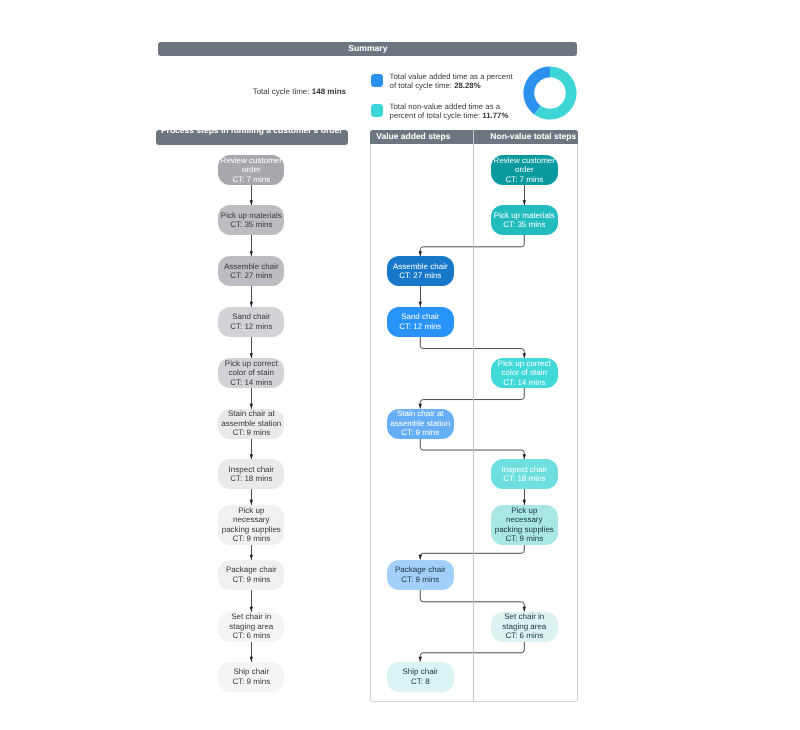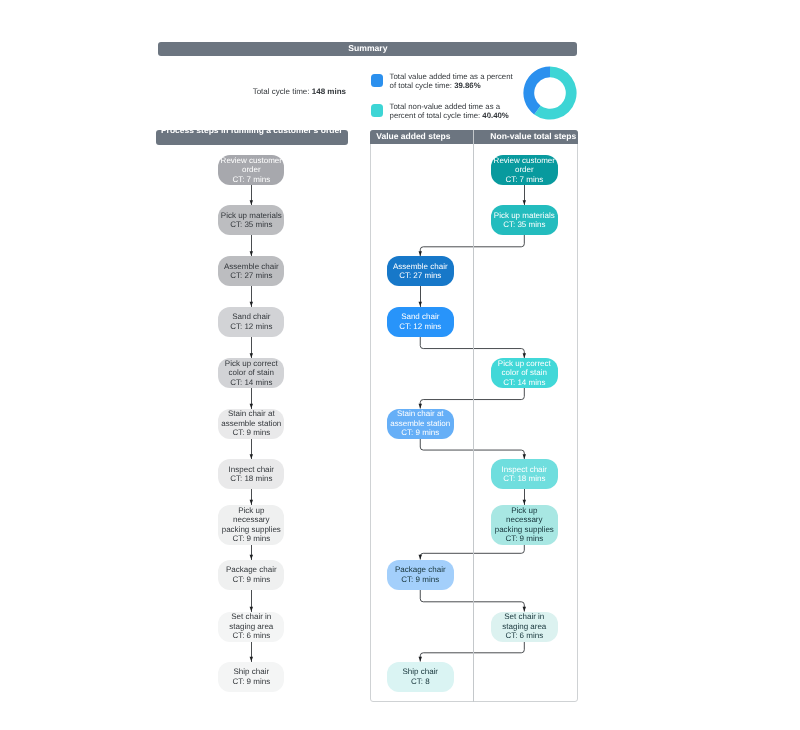--- a/index.html
+++ b/index.html
@@ -90,25 +90,25 @@
 
 <div id="page">
 
   <div class="summary-bar">Summary</div>
 
   <div class="total-cycle">Total cycle time:<b> 148 mins</b></div>
 
   <div class="legend">
     <div class="legend-row">
       <div class="legend-swatch" style="background: rgb(43, 144, 238);"></div>
-      <div class="legend-text">Total value added time as a percent of total cycle time: <b>39.86%</b></div>
+      <div class="legend-text">Total value added time as a percent of total cycle time: <b>28.28%</b></div>
     </div>
     <div class="legend-row">
       <div class="legend-swatch" style="background: rgb(61, 213, 213);"></div>
-      <div class="legend-text">Total non-value added time as a percent of total cycle time: <b>40.40%</b></div>
+      <div class="legend-text">Total non-value added time as a percent of total cycle time: <b>11.77%</b></div>
     </div>
   </div>
 
   <svg class="donut" viewBox="0 0 56 56">
       <path d="M 28 1.3999999999999986
        A 26.6 26.6 0 1 1 12.176221124407064 49.38148783635832
        L 18.600913299459833 40.70028224866397
        A 15.8 15.8 0 1 0 28 12.2 Z" fill="#3dd5d5"></path>
       <path d="M 12.176221124407064 49.38148783635832
        A 26.6 26.6 0 0 1 27.999999999999996 1.3999999999999986

